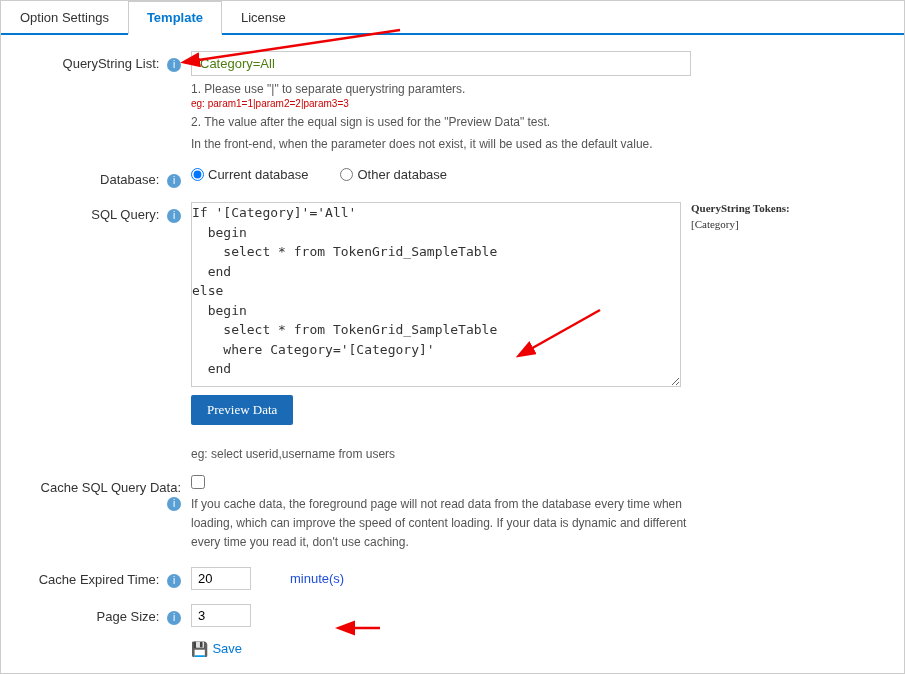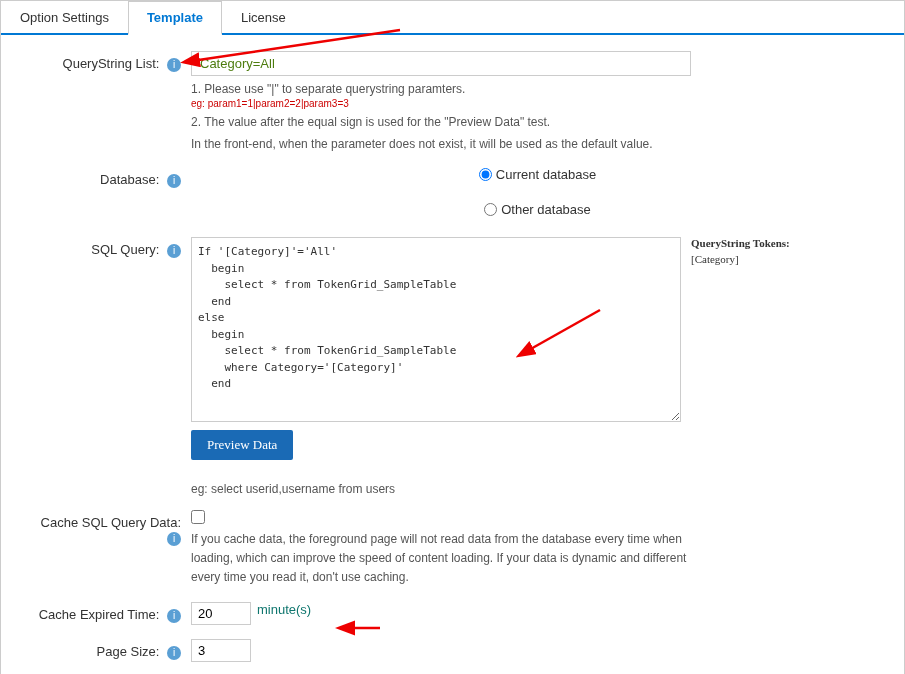--- a/index.html
+++ b/index.html
@@ -46,27 +46,27 @@
     .form-field { flex: 1; }
 
     .text-input {
       width: 100%; max-width: 500px; padding: 4px 8px;
       border: 1px solid #ccc; font-size: 13px; color: #4d7c0f;
     }
 
     .hint-text { font-size: 12px; color: #555; margin-top: 4px; line-height: 1.5; }
     .hint-red { color: #c00; font-size: 10px; }
 
-    .radio-group { display: flex; align-items: center; gap: 20px; margin-bottom: 6px; flex-direction: column; }
+    .radio-group { display: flex; align-items: center; gap: 32px; margin-bottom: 6px; }
     .radio-label { display: flex; align-items: center; gap: 4px; font-size: 13px; cursor: pointer; }
 
     .sql-wrapper { display: flex; gap: 10px; }
     .sql-textarea {
-      width: 490px; height: 185px; font-family: monospace; font-size: 11px;
-      border: 1px solid #ccc; padding: 6px; resize: both; color: #333;
+      width: 490px; height: 185px; font-family: monospace; font-size: 13px;
+      border: 1px solid #ccc; resize: both; color: #333;
       line-height: 1.5;
     }
     .tokens-box { font-size: 11px; color: #333; font-family: Liberation Serif, serif; }
     .tokens-label { font-weight: bold; margin-bottom: 4px; }
     .token-item { color: #333; }
 
     .preview-btn {
       background: #1a6ab5; color: #fff; border: none; padding: 7px 16px;
       font-size: 13px; cursor: pointer; border-radius: 2px; margin-top: 8px; font-family: Liberation Serif, serif;
     }
@@ -74,21 +74,21 @@
     .eg-text { font-size: 12px; color: #555; margin-top: 22px; }
 
     .checkbox-row { display: flex; align-items: center; }
     .checkbox-row input[type="checkbox"] { width: 14px; height: 14px; cursor: pointer; }
 
     .cache-hint { font-size: 12px; color: #555; margin-top: 6px; line-height: 1.6; max-width: 520px; }
 
     .small-input {
       width: 60px; padding: 3px 6px; border: 1px solid #ccc; font-size: 13px;
     }
-    .unit-text { margin-left: 6px; font-size: 13px; color: #0f766e; }
+    .unit-text { margin-left: 6px; font-size: 13px; color: #1d4ed8; }
 
     .save-row { display: flex; align-items: center; gap: 4px; margin-top: 8px; }
     .save-btn {
       background: none; border: none; color: #0078d4; font-size: 13px;
       cursor: pointer; display: flex; align-items: center; gap: 4px;
     }
     .disk-icon { font-size: 14px; }
 
     .page-wrapper { position: relative; width: 905px; min-height: 674px; background: #fff; }
 
@@ -184,21 +184,21 @@
           </div>
           <div class="cache-hint">If you cache data, the foreground page will not read data from the database every time when loading, which can improve the speed of content loading. If your data is dynamic and different every time you read it, don't use caching.</div>
         </div>
       </div>
 
       <div class="form-row">
         <div class="form-label">
           <span>Cache Expired Time:</span>
           <span class="info-icon">i</span>
         </div>
-        <div class="form-field" style="display:flex;align-items:flex-start;">
+        <div class="form-field" style="display:flex;align-items:center;gap:33px;">
           <input type="text" class="small-input" value="20" style="">
           <span class="unit-text">minute(s)</span>
         </div>
       </div>
 
       <div class="form-row">
         <div class="form-label">
           <span>Page Size:</span>
           <span class="info-icon">i</span>
         </div>

